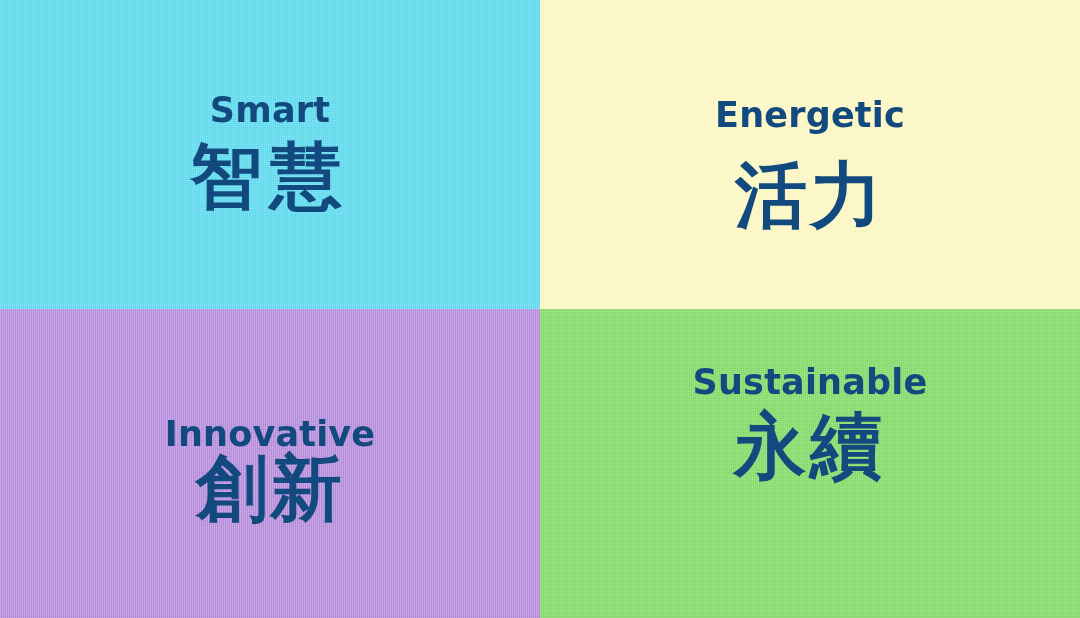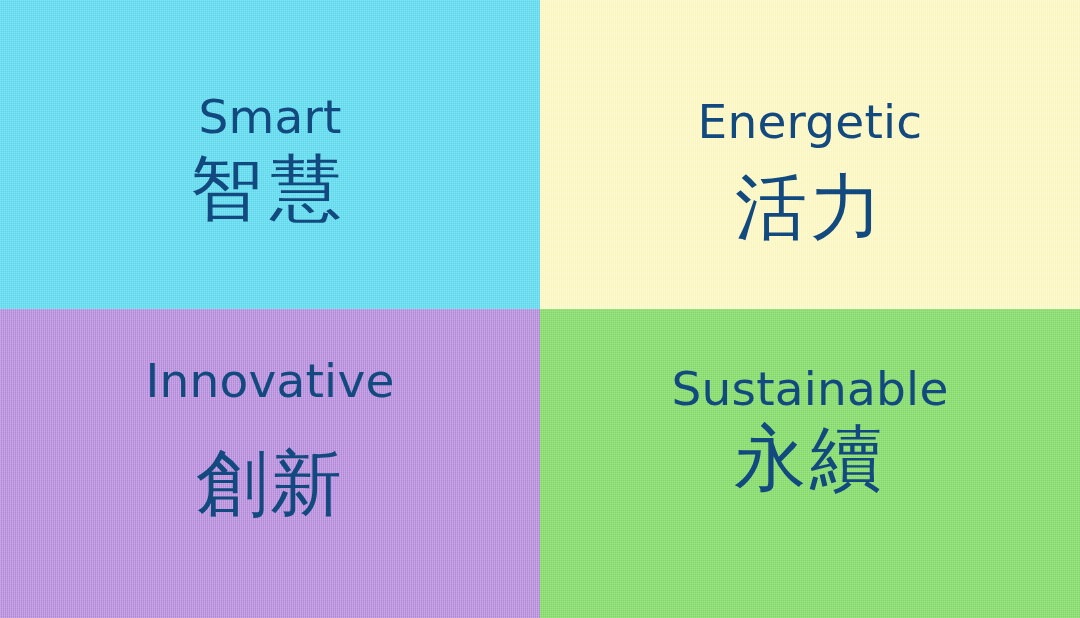--- a/index.html
+++ b/index.html
@@ -67,42 +67,42 @@
   .textblock {
     position: relative;
     z-index: 2;
     display: flex;
     flex-direction: column;
     align-items: center;
     width: 100%;
   }
   .label-en {
     font-family: "DejaVu Sans", "Liberation Sans", sans-serif;
-    font-size: 47px;
-    font-weight: 400;
+    font-size: 35px;
+    font-weight: 700;
     line-height: 1;
     letter-spacing: 0.2px;
     white-space: nowrap;
   }
   .label-zh {
     font-family: "DejaVu Sans", "Liberation Sans", sans-serif;
     font-size: 72px;
-    font-weight: 400;
+    font-weight: 700;
     line-height: 1;
     letter-spacing: 3px;
     white-space: nowrap;
   }
   
   .q-tl .textblock { padding-top: 93px; }
   .q-tl .label-zh  { margin-top: 12px; letter-spacing: 8px; }
 
   .q-tr .textblock { padding-top: 98px; }
   .q-tr .label-zh  { margin-top: 26px; }
 
-  .q-bl .textblock { padding-top: 48px; gap: 43px; }
+  .q-bl .textblock { padding-top: 108px; }
   .q-bl .label-zh  { letter-spacing: 2px; }
 
   .q-br .textblock { padding-top: 56px; }
   .q-br .label-zh  { margin-top: 10px; letter-spacing: 4px; }
 </style>
 </head>
 <body>
 
 <div id="canvas" style="width: 1080px; height: 618px;">
   <div class="grid" style="grid-template-columns: 540px 540px; grid-template-rows: 309px 309px;">

